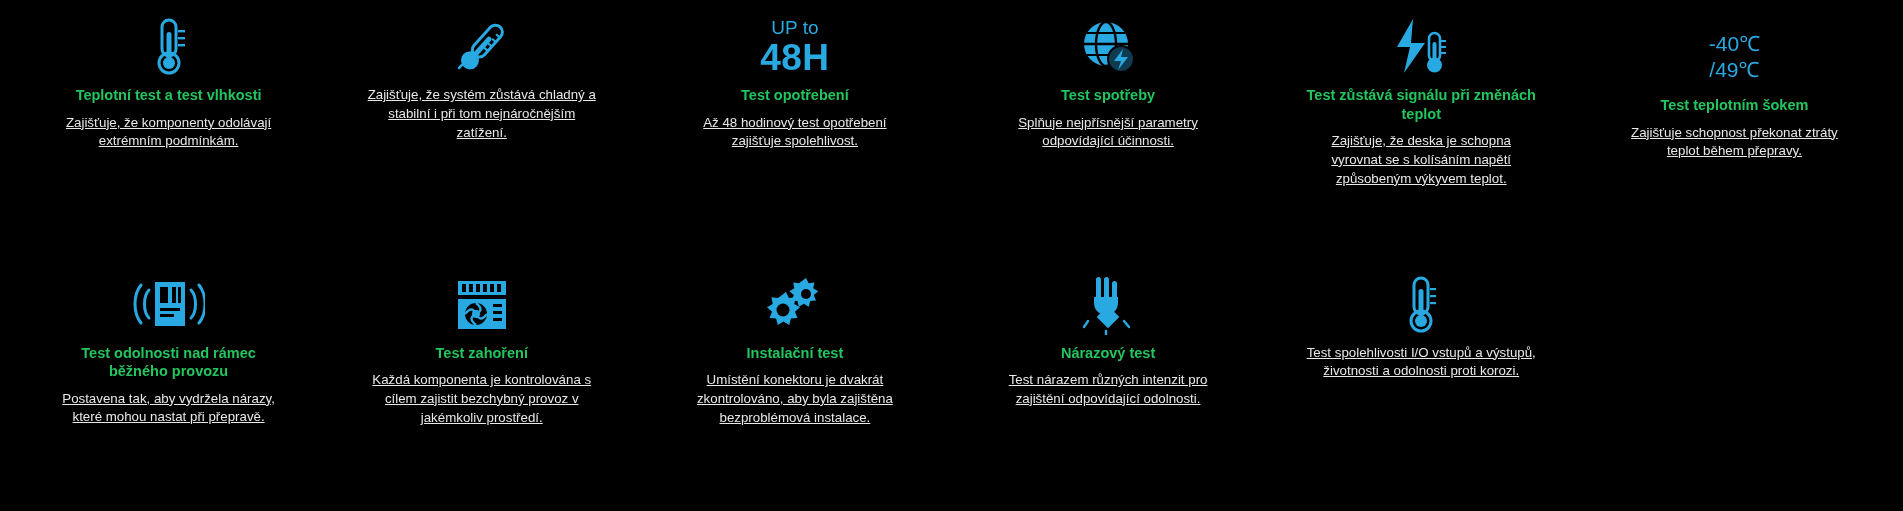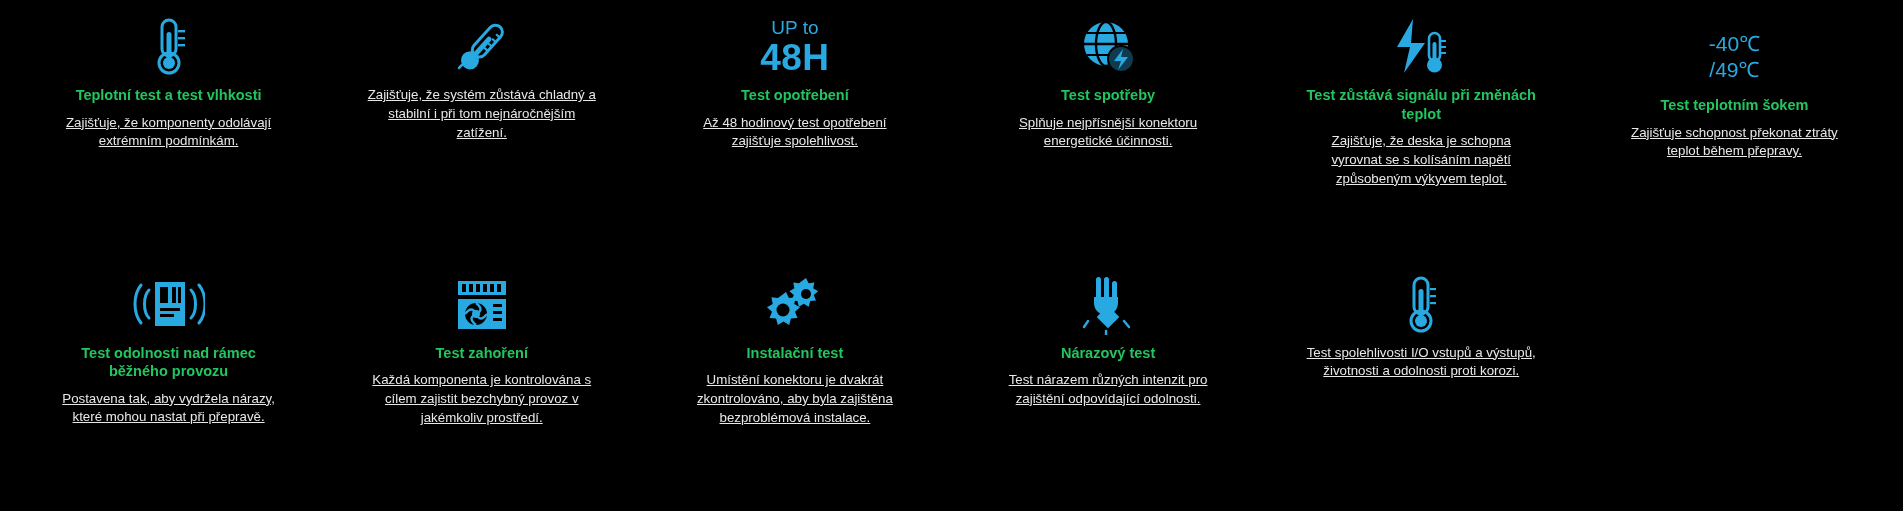--- a/index.html
+++ b/index.html
@@ -139,21 +139,21 @@
         <circle cx="27" cy="26" r="22" fill="#29a9e1"></circle>
         <path d="M5 26 H49" stroke="#000" stroke-width="2.4"></path>
         <ellipse cx="27" cy="26" rx="10" ry="22" stroke="#000" stroke-width="2.4" fill="none"></ellipse>
         <path d="M8 15 H46 M8 37 H46" stroke="#000" stroke-width="2"></path>
         <circle cx="42" cy="41" r="14" fill="#000"></circle>
         <circle cx="42" cy="41" r="12" fill="#29a9e1" fill-opacity="0.35"></circle>
         <path d="M44 31 L35 43 H42 L39 52 L49 39 H42 Z" fill="#29a9e1"></path>
       </svg>
     </div>
     <p class="title">Test spotřeby</p>
-    <p class="desc">Splňuje nejpřísnější konektoru energetické účinnosti.</p>
+    <p class="desc">Splňuje nejpřísnější parametry odpovídající účinnosti.</p>
   </div>
 
   <div class="cell">
     <div class="icon-wrap">
       <svg width="56" height="60" viewBox="0 0 56 60" fill="none" xmlns="http://www.w3.org/2000/svg">
         <path d="M20 2 L4 30 H17 L11 56 L32 26 H18 Z" fill="#29a9e1"></path>
         <rect x="36" y="16" width="11" height="28" rx="5.5" stroke="#29a9e1" stroke-width="2.6"></rect>
         <circle cx="41.5" cy="48" r="7.5" fill="#29a9e1"></circle>
         <rect x="39.5" y="25" width="4" height="22" rx="2" fill="#29a9e1"></rect>
         <rect x="48" y="23" width="5" height="2" fill="#29a9e1"></rect>

